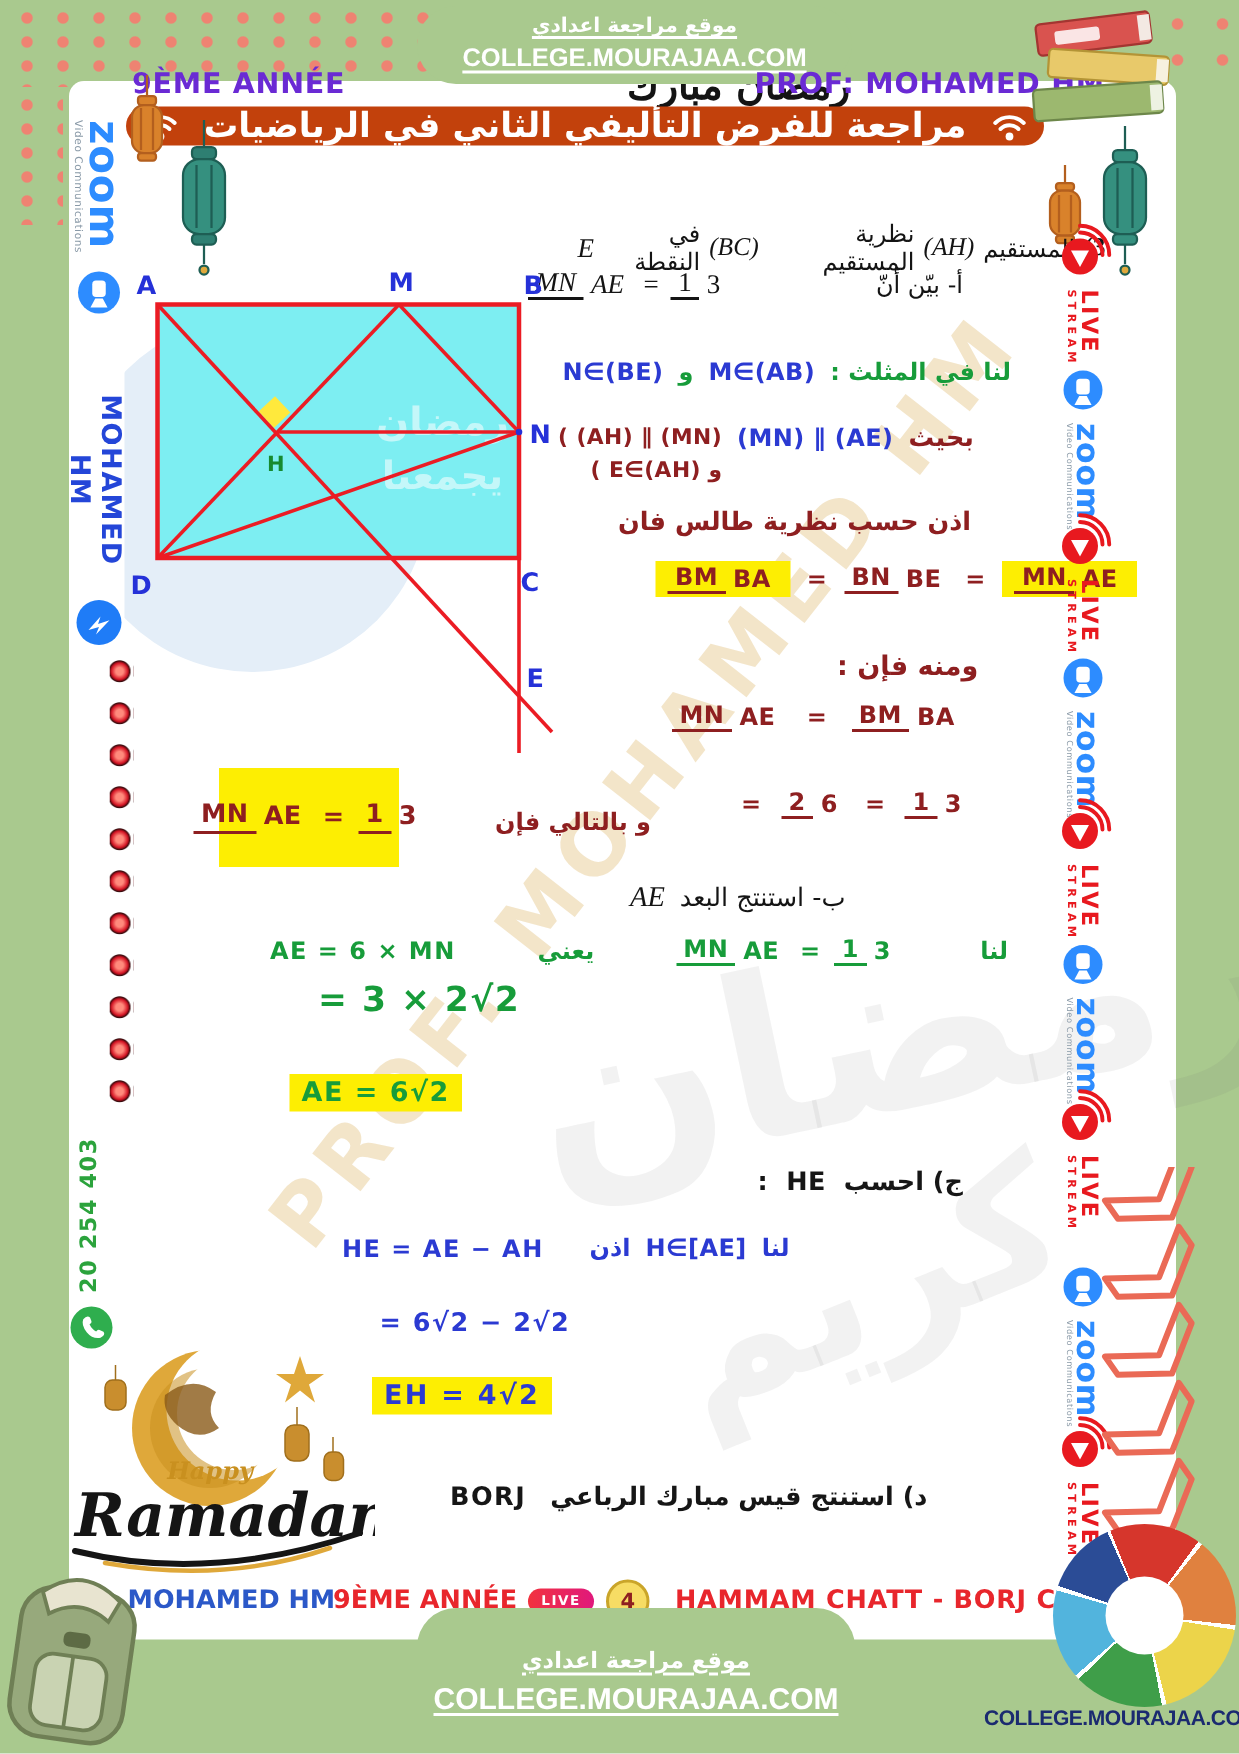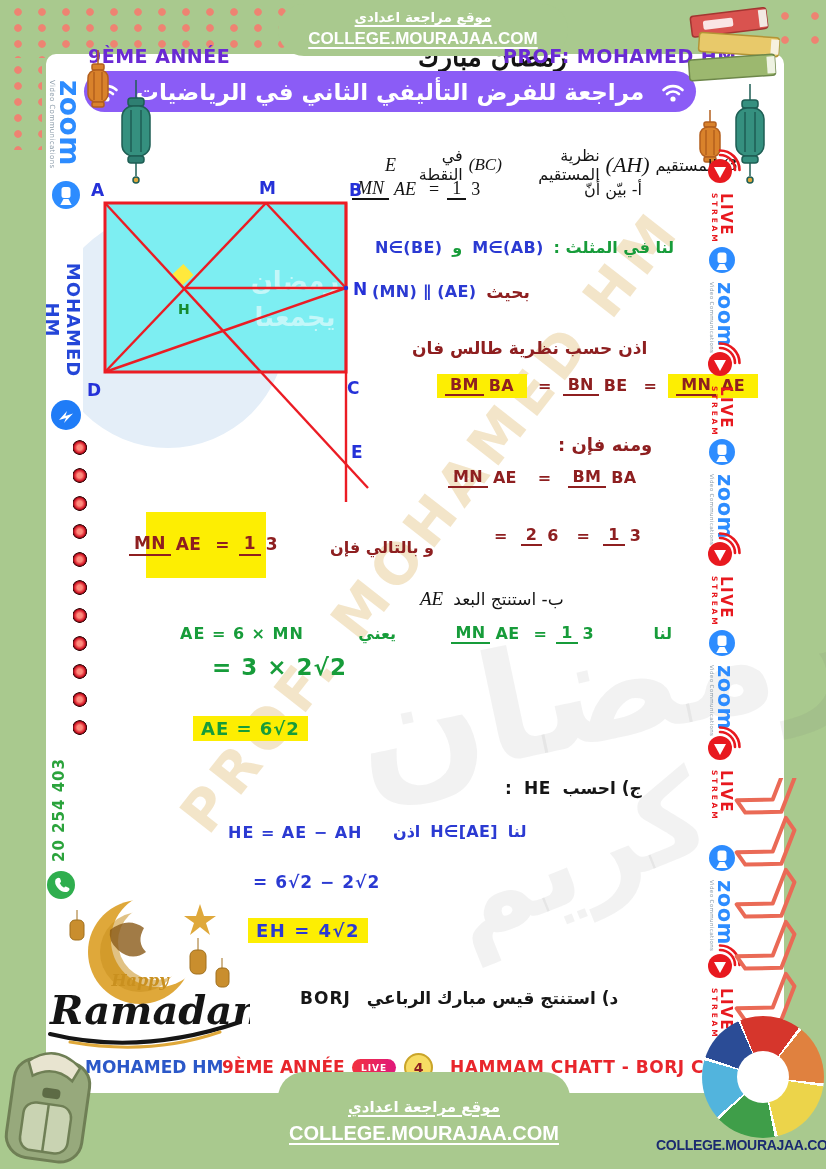--- a/index.html
+++ b/index.html
@@ -60,21 +60,21 @@
 
   <div class="abs" style="left:418px;top:42px;font-size:26px;font-weight:700;color:#141414;font-family:'DejaVu Serif',serif">رمضان مبارك</div>
 
   <div class="abs band-pill" style="left:278px;top:4px;width:290px;height:52px"></div>
   <div class="abs u" style="left:278px;top:9px;width:290px;text-align:center;font-size:13.5px;font-weight:700;color:#fff">موقع مراجعة اعدادي</div>
   <div class="abs u" style="left:278px;top:29px;width:290px;text-align:center;font-size:17px;font-weight:700;color:#fff;font-family:'Liberation Sans',sans-serif">COLLEGE.MOURAJAA.COM</div>
 
   <div class="abs" style="left:88px;top:45px;font-size:19px;font-weight:800;color:#6a2ad4;letter-spacing:.5px">9ÈME ANNÉE</div>
   <div class="abs" style="left:503px;top:45px;font-size:19px;font-weight:800;color:#6a2ad4;letter-spacing:.5px">PROF: MOHAMED HM</div>
 
-  <div class="abs row" style="left:84px;top:71px;width:612px;height:41px;background:#8b5cf6;border-radius:21px;justify-content:center;gap:16px">
+  <div class="abs row" style="left:84px;top:71px;width:612px;height:26px;background:#c2410c;border-radius:21px;justify-content:center;gap:16px">
     <svg width="26" height="26" viewBox="0 0 26 26">
       <g stroke="#fff" stroke-width="2.6" fill="none" stroke-linecap="round">
         <path d="M7,15 A8.5,8.5 0 0 1 19,15"></path>
           <path d="M3.5,11 A13.5,13.5 0 0 1 22.5,11"></path>
       </g>
         <circle cx="13" cy="20" r="2.6" fill="#fff"></circle>
     </svg>
     <span class="rtl" style="font-size:23px;font-weight:800;color:#fff">مراجعة للفرض التأليفي الثاني في الرياضيات</span>
     <svg width="26" height="26" viewBox="0 0 26 26">
       <g stroke="#fff" stroke-width="2.6" fill="none" stroke-linecap="round">
@@ -138,21 +138,21 @@
     </g>
     <g transform="rotate(-4 50 64)">
       <rect x="6" y="55" width="86" height="21" rx="3" fill="#9cb86f" stroke="#6d874a" stroke-width="1.5"></rect>
       <rect x="84" y="57" width="8" height="17" fill="#eef2e2"></rect>
     </g>
   </svg>
 
   <div class="abs row rtl" style="left:385px;top:146px;width:352px;gap:6px;font-size:16px;color:#141414">
     <span class="pm" style="font-weight:700;font-style:normal;font-size:17px">3)</span>
     <span>المستقيم</span>
-    <span class="pm ltr" style="font-size:22px">(AH)</span>
+    <span class="pm ltr" style="font-size:17px">(AH)</span>
     <span>نظرية المستقيم</span>
     <span class="pm ltr" style="font-size:17px">(BC)</span>
     <span>في النقطة</span>
     <span class="pm ltr" style="font-size:18px">E</span>
   </div>
 
   <div class="abs row rtl" style="left:352px;top:178px;width:290px;justify-content:space-between;font-size:16px;color:#141414">
     <span>أ-  بيّن أنّ</span>
     <span class="row ltr pm" style="gap:8px;font-size:18px">
       <span class="frac">
@@ -197,20 +197,24 @@
   <div class="abs row rtl hw" style="left:375px;top:238px;gap:10px;font-size:16px">
     <span class="g">لنا في المثلث :</span>
     <span class="b ltr">M∈(AB)</span>
     <span class="g">و</span>
     <span class="b ltr">N∈(BE)</span>
   </div>
 
   <div class="abs row rtl hw" style="left:372px;top:282px;gap:10px;font-size:16px;align-items:flex-start">
     <span class="r" style="font-size:17px">بحيث</span>
     <span class="b ltr">(MN) ∥ (AE)</span>
+    <span class="r ltr" style="display:flex;flex-direction:column;line-height:1.5;font-size:14.5px">
+      <span>( (AH) ∥ (MN)</span>
+      <span class="rtl">و E∈(AH) )</span>
+    </span>
   </div>
 
   <div class="abs rtl hw r" style="left:412px;top:338px;font-size:17px">اذن حسب نظرية طالس فان</div>
 
   <div class="abs row ltr hw r" style="left:437px;top:374px;gap:11px;font-size:16px">
     <span class="frac hl">
       <span class="n">BM</span>
         <span class="d">BA</span>
     </span>
     <span>=</span>

